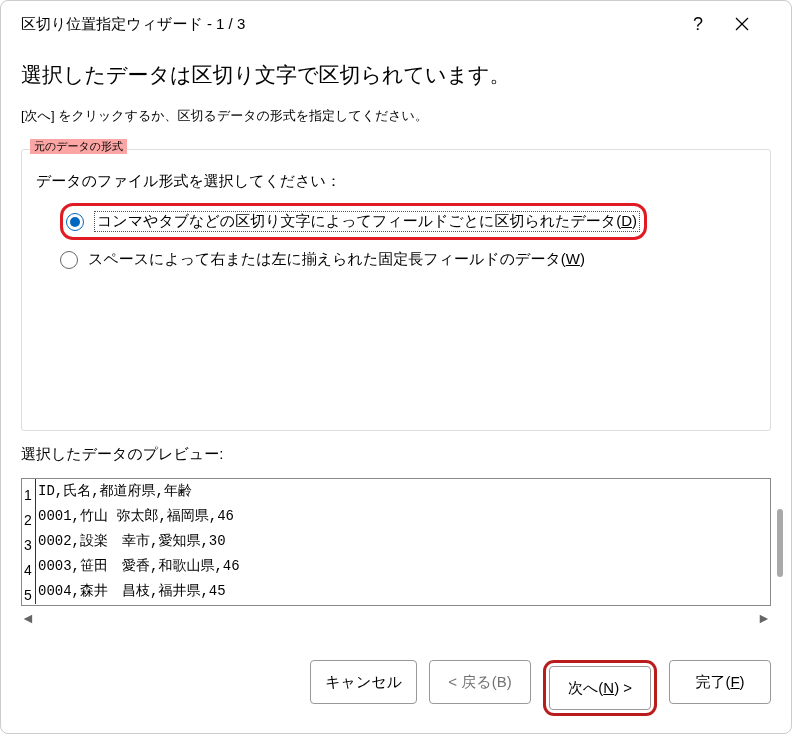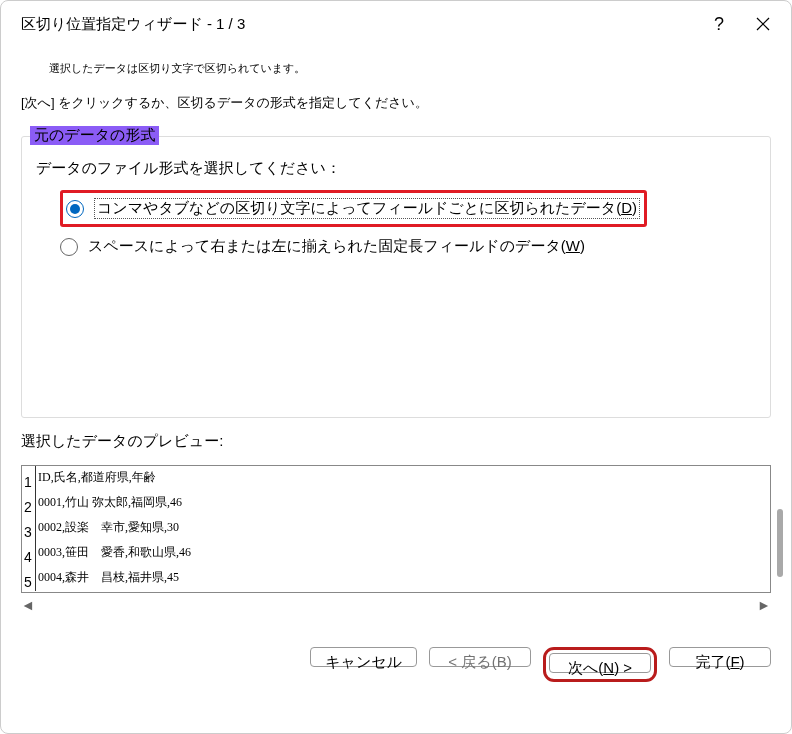--- a/index.html
+++ b/index.html
@@ -11,55 +11,55 @@
       height: 734px;
       position: relative;
       border: 1px solid #ccc;
       border-radius: 8px;
       overflow: hidden;
     }
     .titlebar {
       display: flex;
       align-items: center;
       height: 46px;
-      padding: 0 6px 0 20px;
+      padding: 0 27px 0 20px;
     }
     .titlebar .title {
       flex: 1;
       font-size: 15px;
     }
     .titlebar .btn {
       width: 44px;
       height: 44px;
       display: flex;
       align-items: center;
       justify-content: center;
       font-size: 18px;
       cursor: pointer;
     }
     .content {
       padding: 14px 20px 0 20px;
     }
-    .msg1 { margin-bottom: 18px; font-size: 11px; margin-left: 28px;}
+    .msg1 { margin-bottom: 18px; font-size: 21px;}
     .msg2 { margin-bottom: 24px; font-size: 13px;}
     .groupbox {
       border: 1px solid #ddd;
       border-radius: 3px;
       padding: 12px 14px 14px 14px;
       position: relative;
       margin-bottom: 14px;
       height: 282px;
     }
     .groupbox-title {
       position: absolute;
       top: -11px;
       left: 8px;
-      background: #8b5cf6;
+      background: #fca5a5;
       padding: 0 4px;
-      font-size: 15px;
+      font-size: 11px;
     }
     .prompt { margin: 10px 0 12px 0; font-size: 15px;}
     .radio-row {
       display: flex;
       align-items: center;
       gap: 10px;
       margin-bottom: 10px;
       padding-left: 24px;
     }
     .radio-outer {
@@ -80,21 +80,21 @@
       border-radius: 50%;
       background: #0067c0;
     }
     .radio-label {
       font-size: 15px;
     }
     .highlighted {
       border: 3px solid #e01b24;
       display: inline-block;
       padding: 5px 4px 5px 3px;
-      border-radius: 3px;
+      border-radius: 13px;
     }
     .dotted {
       border: 1px dotted #555;
       padding: 0 2px;
     }
     .acckey { text-decoration: underline; }
     .preview-label { margin: 4px 0 14px 0; font-size: 15px;}
     .preview-box {
       border: 1px solid #888;
       height: 128px;
@@ -115,22 +115,22 @@
       border-right: 1px solid #333;
       display: flex;
       align-items: flex-end;
       justify-content: flex-start;
       line-height: 1;
       padding-bottom: 2px;
     }
     .row-content {
       flex: 1;
       padding: 3px 4px 0 2px;
-      font-family: Liberation Serif, serif;
-      font-size: 12px;
+      font-family: Liberation Mono, monospace;
+      font-size: 14px;
       white-space: pre;
     }
     .hscroll-track {
       height: 20px;
       display: flex;
       align-items: center;
       justify-content: space-between;
       padding: 2px 0;
     }
     .hscroll-arrow {
@@ -154,21 +154,21 @@
     }
     button.action {
       font-family: inherit;
       font-size: 15px;
       padding: 5px 14px;
       background: #fff;
       border: 1px solid #999;
       border-radius: 4px;
       cursor: pointer;
       min-width: 102px;
-      height: 20px;
+      height: 44px;
     }
     button.action:disabled {
       color: #737373;
       cursor: default;
     }
     .previewscroll-indicator {
       position:absolute;
       right:8px;
       top:508px;
       width:6px;

